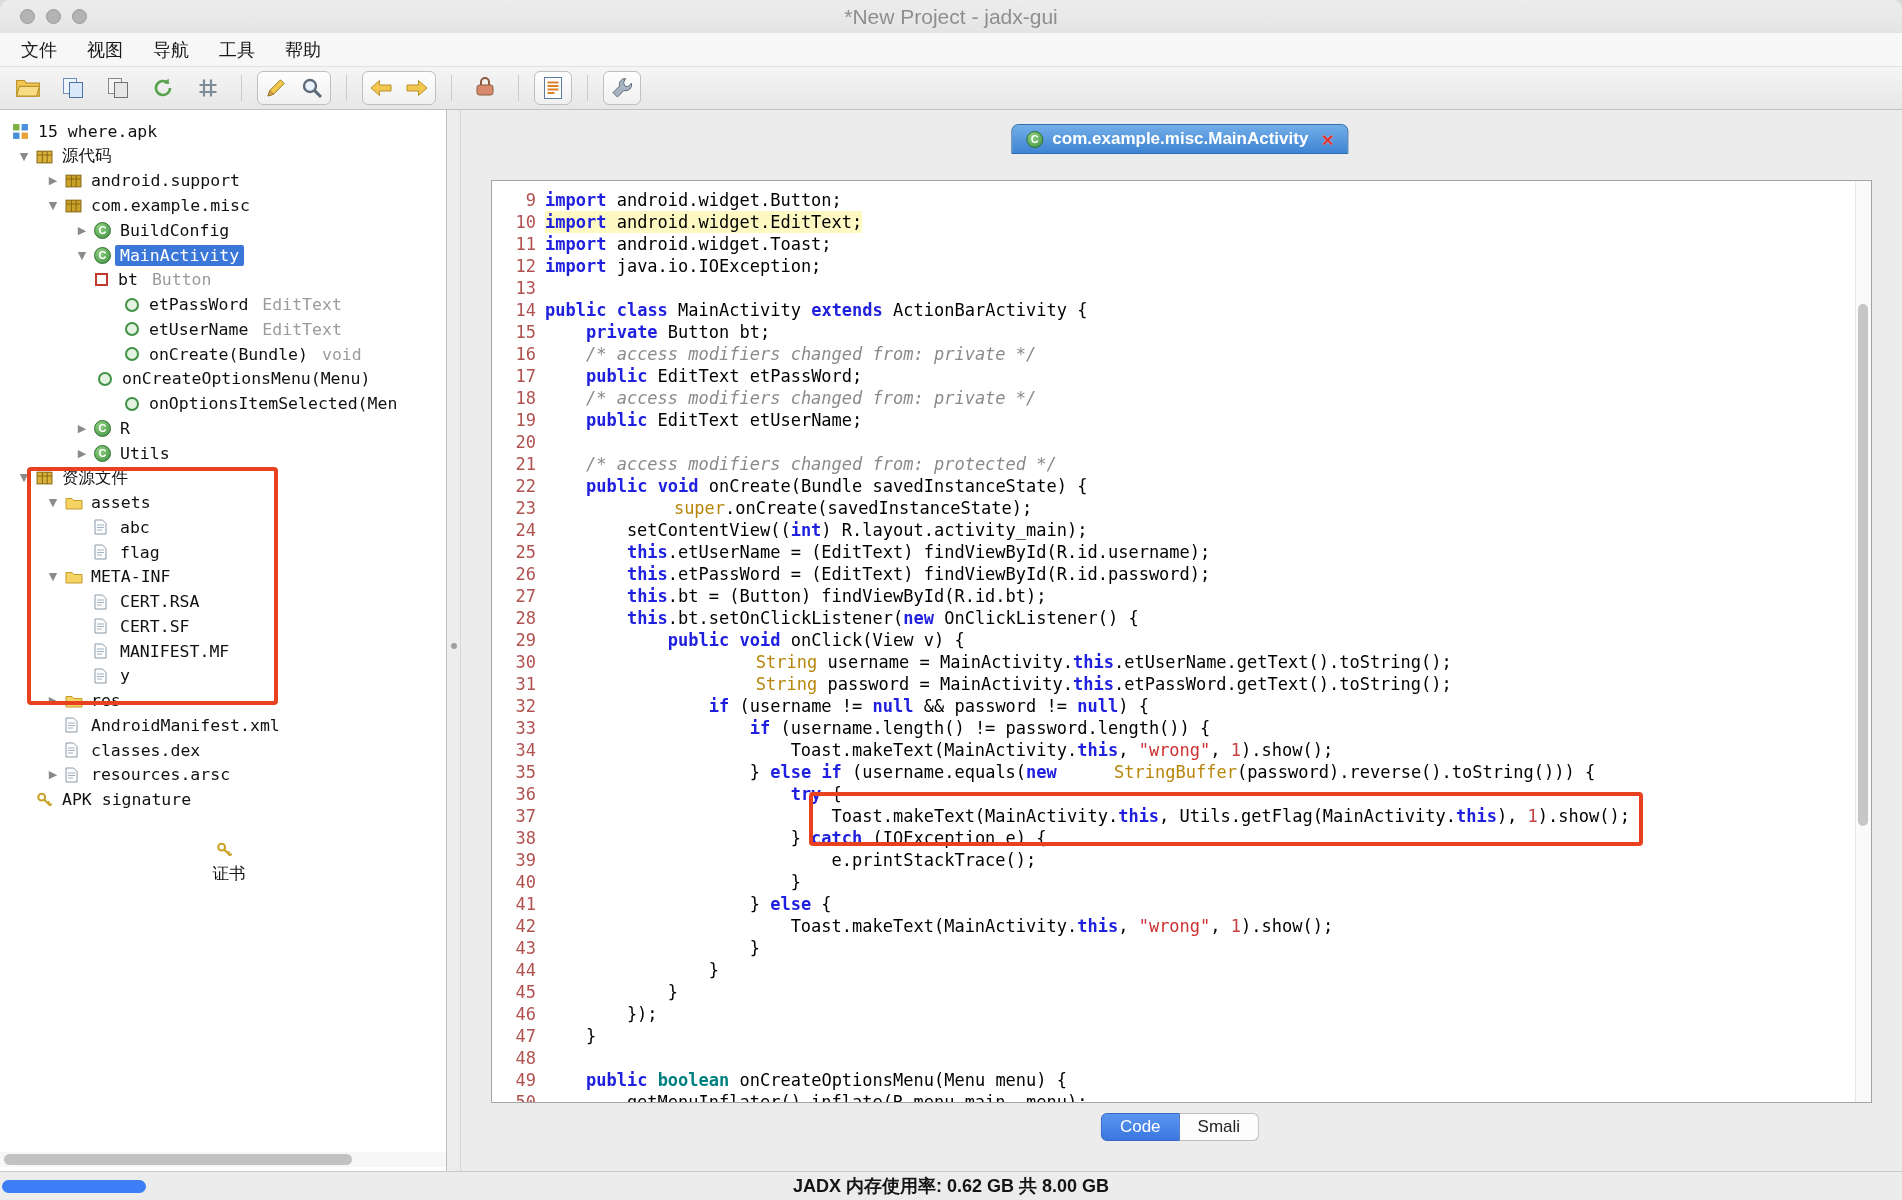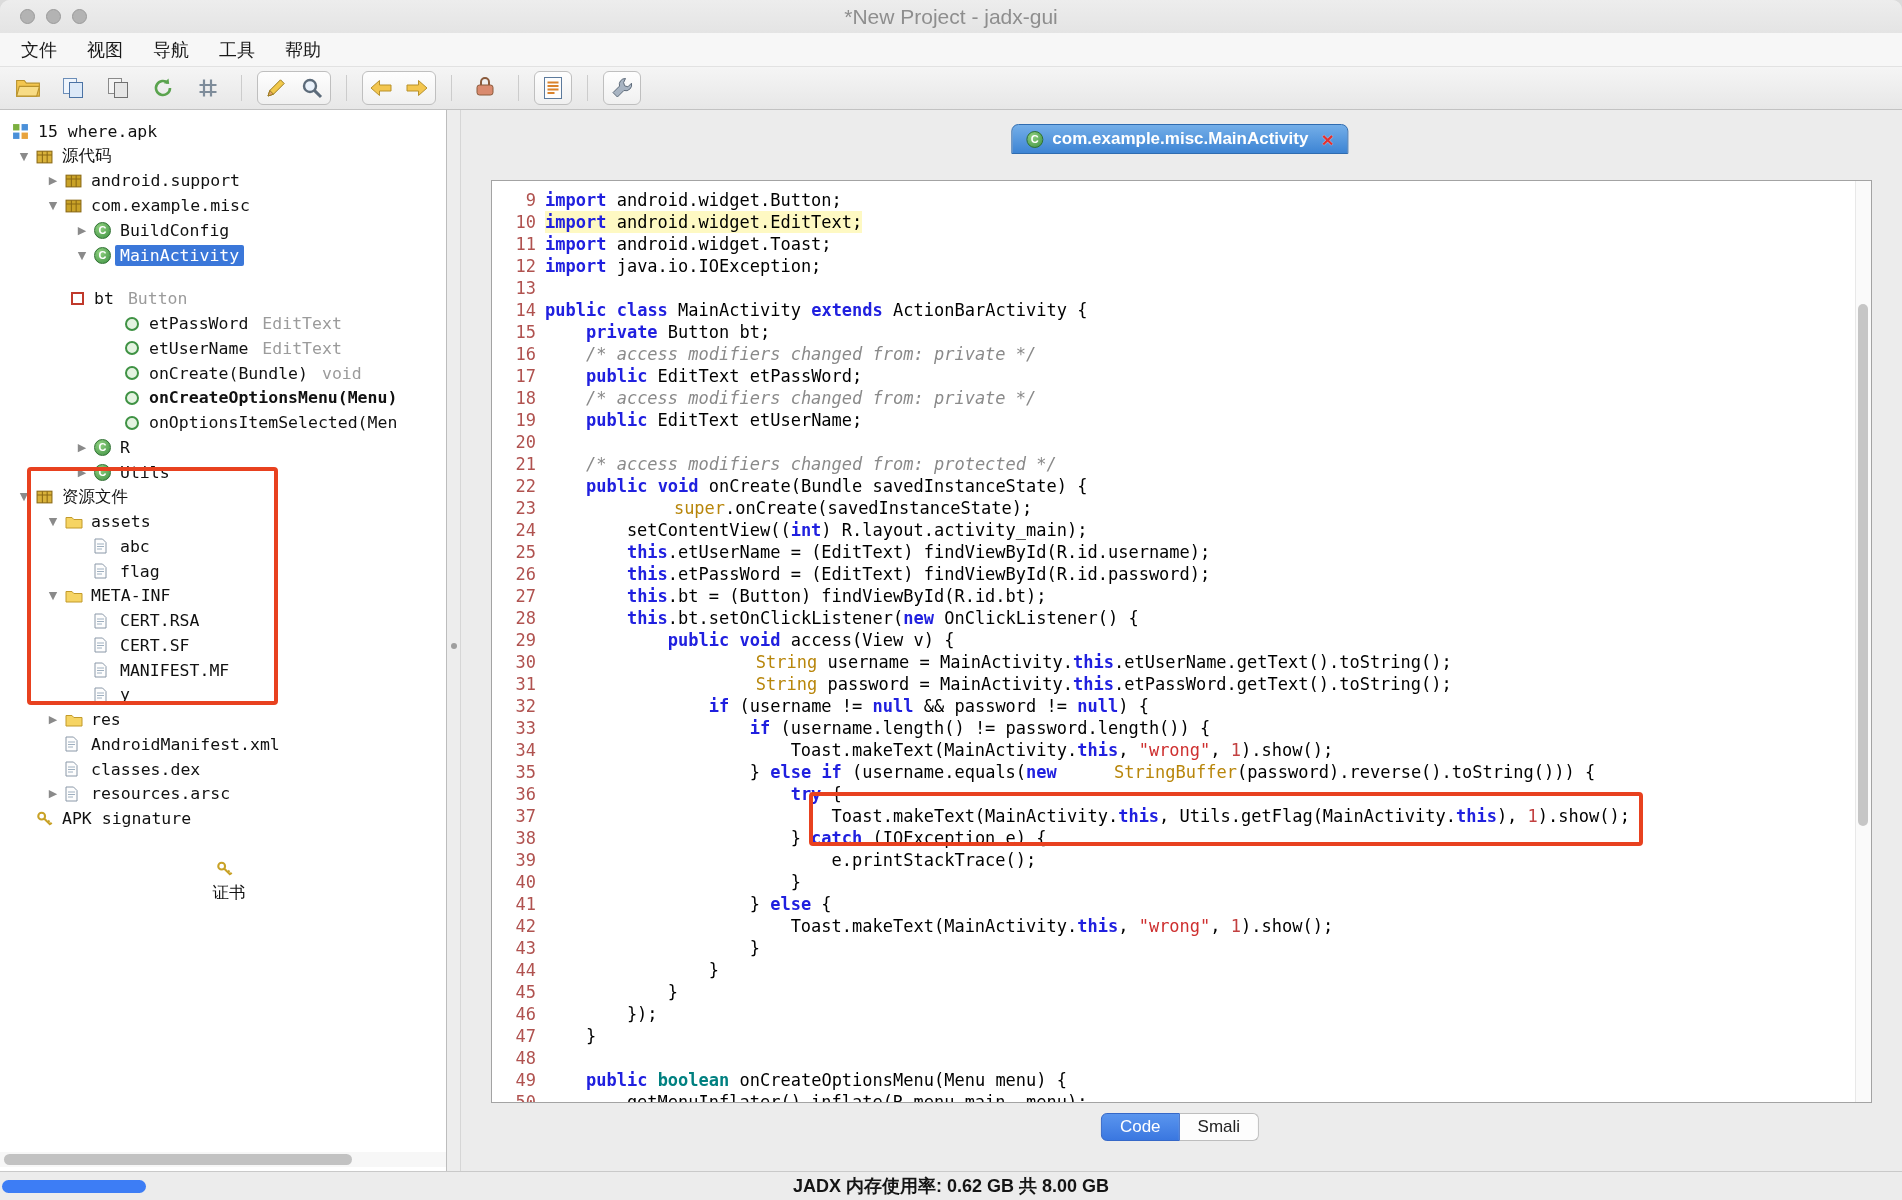--- a/index.html
+++ b/index.html
@@ -281,21 +281,21 @@
           </span>
           <span class="tlabel">BuildConfig</span>
         </div>
         <div class="trow" style="padding-left: 70px;">
           <span class="arrow">▼</span>
           <span class="ticon">
             <span class="cicon">C</span>
           </span>
           <span class="tlabel sel">MainActivity</span>
         </div>
-        <div class="trow" style="padding-left: 44px; margin-top: 19px;">
+        <div class="trow" style="padding-left: 68px;">
           <span class="arrow"></span>
           <span class="ticon">
             <span class="ficon"></span>
           </span>
           <span class="tlabel">bt</span>
           <span class="tsub">Button</span>
         </div>
         <div class="trow" style="padding-left: 99px;">
           <span class="arrow"></span>
           <span class="ticon">
@@ -313,21 +313,21 @@
           <span class="tsub">EditText</span>
         </div>
         <div class="trow" style="padding-left: 99px;">
           <span class="arrow"></span>
           <span class="ticon">
             <span class="micon"></span>
           </span>
           <span class="tlabel">onCreate(Bundle)</span>
           <span class="tsub">void</span>
         </div>
-        <div class="trow" style="padding-left: 99px; font-weight: bold;">
+        <div class="trow" style="padding-left: 72px;">
           <span class="arrow"></span>
           <span class="ticon">
             <span class="micon"></span>
           </span>
           <span class="tlabel">onCreateOptionsMenu(Menu)</span>
         </div>
         <div class="trow" style="padding-left: 99px;">
           <span class="arrow"></span>
           <span class="ticon">
             <span class="micon"></span>
@@ -526,21 +526,21 @@
           <div class="cl"><span class="ln">19</span><span class="ct"><span class="tok-p">    </span><span class="tok-k">public</span><span class="tok-p"> EditText etUserName;</span></span></div>
           <div class="cl"><span class="ln">20</span><span class="ct"></span></div>
           <div class="cl"><span class="ln">21</span><span class="ct"><span class="tok-p">    </span><span class="tok-c">/* access modifiers changed from: protected */</span></span></div>
           <div class="cl"><span class="ln">22</span><span class="ct"><span class="tok-p">    </span><span class="tok-k">public</span><span class="tok-p"> </span><span class="tok-k">void</span><span class="tok-p"> onCreate(Bundle savedInstanceState) {</span></span></div>
           <div class="cl"><span class="ln">23</span><span class="ct"><span class="tok-p">        </span><span class="tok-t">super</span><span class="tok-p">.onCreate(savedInstanceState);</span></span></div>
           <div class="cl"><span class="ln">24</span><span class="ct"><span class="tok-p">        setContentView((</span><span class="tok-k">int</span><span class="tok-p">) R.layout.activity_main);</span></span></div>
           <div class="cl"><span class="ln">25</span><span class="ct"><span class="tok-p">        </span><span class="tok-k">this</span><span class="tok-p">.etUserName = (EditText) findViewById(R.id.username);</span></span></div>
           <div class="cl"><span class="ln">26</span><span class="ct"><span class="tok-p">        </span><span class="tok-k">this</span><span class="tok-p">.etPassWord = (EditText) findViewById(R.id.password);</span></span></div>
           <div class="cl"><span class="ln">27</span><span class="ct"><span class="tok-p">        </span><span class="tok-k">this</span><span class="tok-p">.bt = (Button) findViewById(R.id.bt);</span></span></div>
           <div class="cl"><span class="ln">28</span><span class="ct"><span class="tok-p">        </span><span class="tok-k">this</span><span class="tok-p">.bt.setOnClickListener(</span><span class="tok-k">new</span><span class="tok-p"> OnClickListener() {</span></span></div>
-          <div class="cl"><span class="ln">29</span><span class="ct"><span class="tok-p">            </span><span class="tok-k">public</span><span class="tok-p"> </span><span class="tok-k">void</span><span class="tok-p"> access(View v) {</span></span></div>
+          <div class="cl"><span class="ln">29</span><span class="ct"><span class="tok-p">            </span><span class="tok-k">public</span><span class="tok-p"> </span><span class="tok-k">void</span><span class="tok-p"> onClick(View v) {</span></span></div>
           <div class="cl"><span class="ln">30</span><span class="ct"><span class="tok-p">                </span><span class="tok-t">String</span><span class="tok-p"> username = MainActivity.</span><span class="tok-k">this</span><span class="tok-p">.etUserName.getText().toString();</span></span></div>
           <div class="cl"><span class="ln">31</span><span class="ct"><span class="tok-p">                </span><span class="tok-t">String</span><span class="tok-p"> password = MainActivity.</span><span class="tok-k">this</span><span class="tok-p">.etPassWord.getText().toString();</span></span></div>
           <div class="cl"><span class="ln">32</span><span class="ct"><span class="tok-p">                </span><span class="tok-k">if</span><span class="tok-p"> (username != </span><span class="tok-k">null</span><span class="tok-p"> &amp;&amp; password != </span><span class="tok-k">null</span><span class="tok-p">) {</span></span></div>
           <div class="cl"><span class="ln">33</span><span class="ct"><span class="tok-p">                    </span><span class="tok-k">if</span><span class="tok-p"> (username.length() != password.length()) {</span></span></div>
           <div class="cl"><span class="ln">34</span><span class="ct"><span class="tok-p">                        Toast.makeText(MainActivity.</span><span class="tok-k">this</span><span class="tok-p">, </span><span class="tok-s">"wrong"</span><span class="tok-p">, </span><span class="tok-n">1</span><span class="tok-p">).show();</span></span></div>
           <div class="cl"><span class="ln">35</span><span class="ct"><span class="tok-p">                    } </span><span class="tok-k">else</span><span class="tok-p"> </span><span class="tok-k">if</span><span class="tok-p"> (username.equals(</span><span class="tok-k">new</span><span class="tok-p"> </span><span class="tok-t">StringBuffer</span><span class="tok-p">(password).reverse().toString())) {</span></span></div>
           <div class="cl"><span class="ln">36</span><span class="ct"><span class="tok-p">                        </span><span class="tok-k">try</span><span class="tok-p"> {</span></span></div>
           <div class="cl"><span class="ln">37</span><span class="ct"><span class="tok-p">                            Toast.makeText(MainActivity.</span><span class="tok-k">this</span><span class="tok-p">, Utils.getFlag(MainActivity.</span><span class="tok-k">this</span><span class="tok-p">), </span><span class="tok-n">1</span><span class="tok-p">).show();</span></span></div>
           <div class="cl"><span class="ln">38</span><span class="ct"><span class="tok-p">                        } </span><span class="tok-k">catch</span><span class="tok-p"> (IOException e) {</span></span></div>
           <div class="cl"><span class="ln">39</span><span class="ct"><span class="tok-p">                            e.printStackTrace();</span></span></div>

